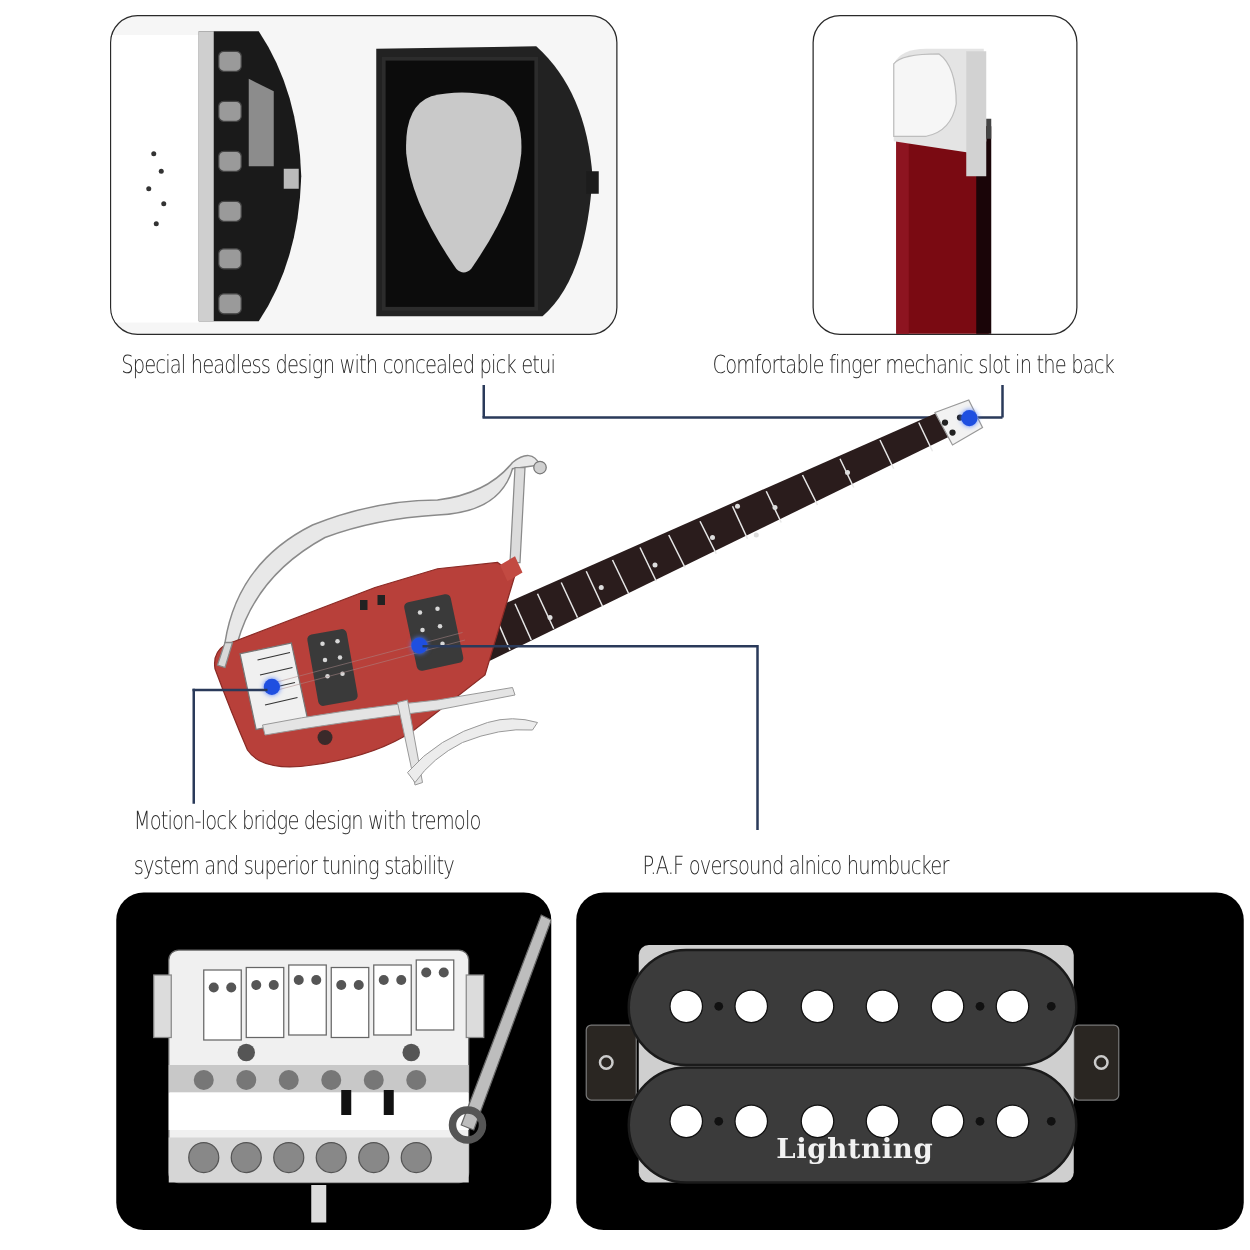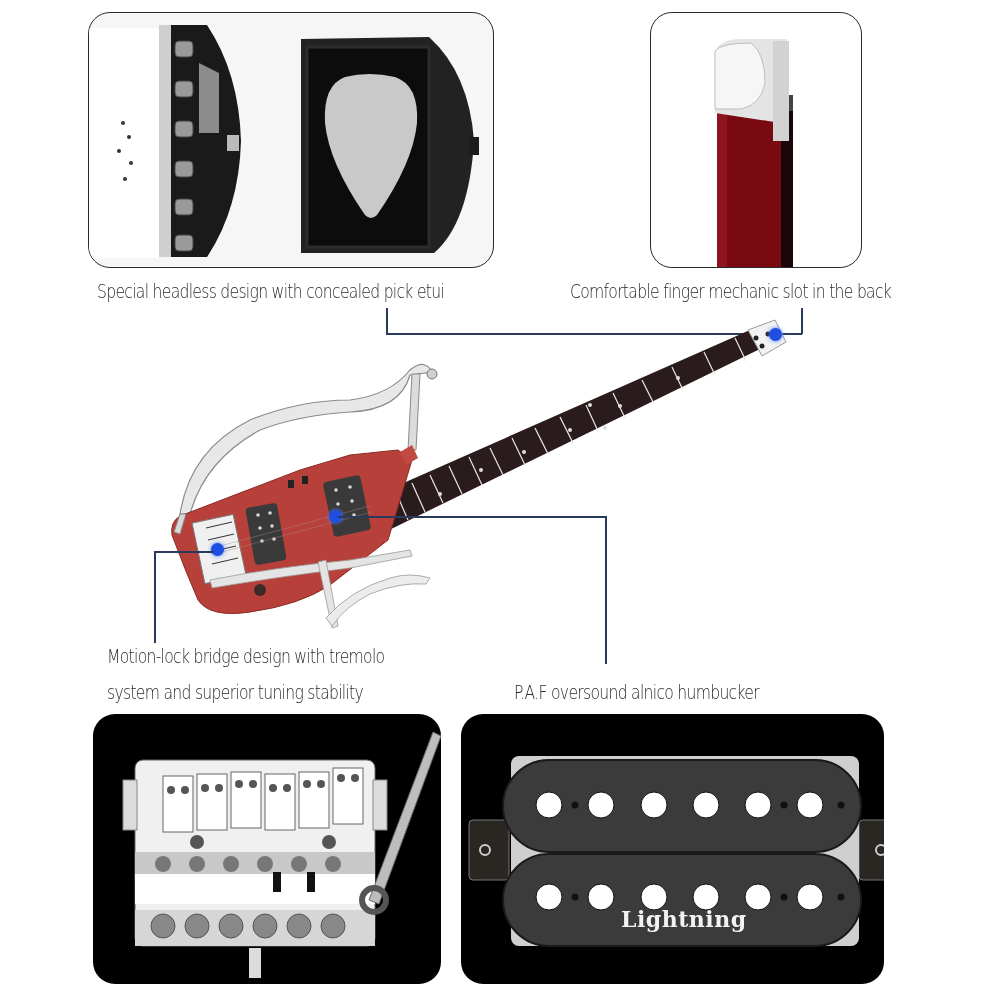--- a/index.html
+++ b/index.html
@@ -222,21 +222,21 @@
         <circle cx="206" cy="212" r="12"></circle>
         <circle cx="240" cy="212" r="12"></circle>
     </g>
     <rect x="156" y="234" width="12" height="30" fill="#dcdcdc"></rect>
 
     <path d="M276 186 L340 18 L348 22 L286 190 Z" fill="#bdbdbd" stroke="#666"></path>
     <circle cx="281" cy="186" r="12" fill="none" stroke="#555" stroke-width="6"></circle>
   </svg>
 </div>
 
-<div class="panel panel-dark" style="left:461px; top:714px; width:423px; height:270px;">
+<div class="panel panel-dark" style="left:461px; top:714px; width:534px; height:270px;">
   <svg width="447" height="270">
     <rect x="8" y="106" width="40" height="60" rx="4" fill="#2a2622" stroke="#777"></rect>
     <circle cx="24" cy="136" r="5" fill="none" stroke="#ccc" stroke-width="2"></circle>
     <rect x="398" y="106" width="36" height="60" rx="4" fill="#2a2622" stroke="#777"></rect>
     <circle cx="420" cy="136" r="5" fill="none" stroke="#ccc" stroke-width="2"></circle>
     <rect x="50" y="42" width="348" height="190" rx="8" fill="#cfcfcf"></rect>
     <rect x="42" y="46" width="358" height="92" rx="46" fill="#3b3b3b" stroke="#1a1a1a" stroke-width="2"></rect>
     <rect x="42" y="140" width="358" height="92" rx="46" fill="#3b3b3b" stroke="#1a1a1a" stroke-width="2"></rect>
     <g fill="#ffffff" stroke="#111" stroke-width="1">
       <circle cx="88" cy="91" r="13"></circle>

